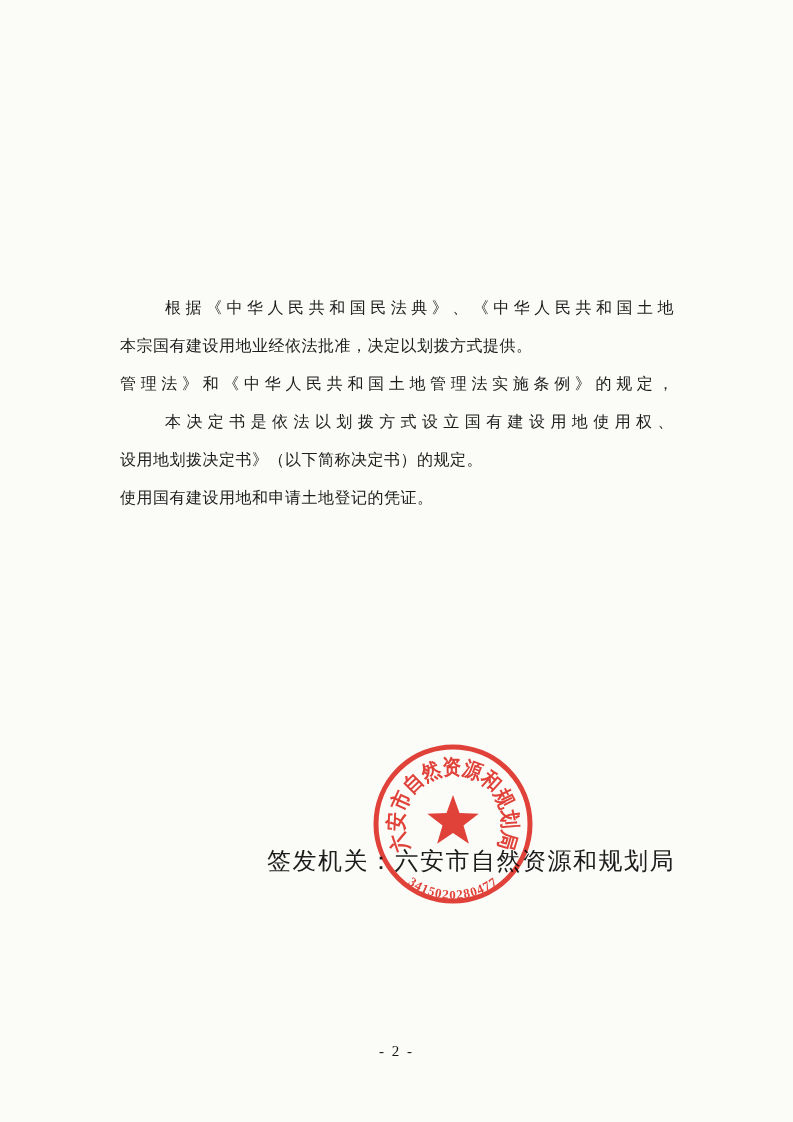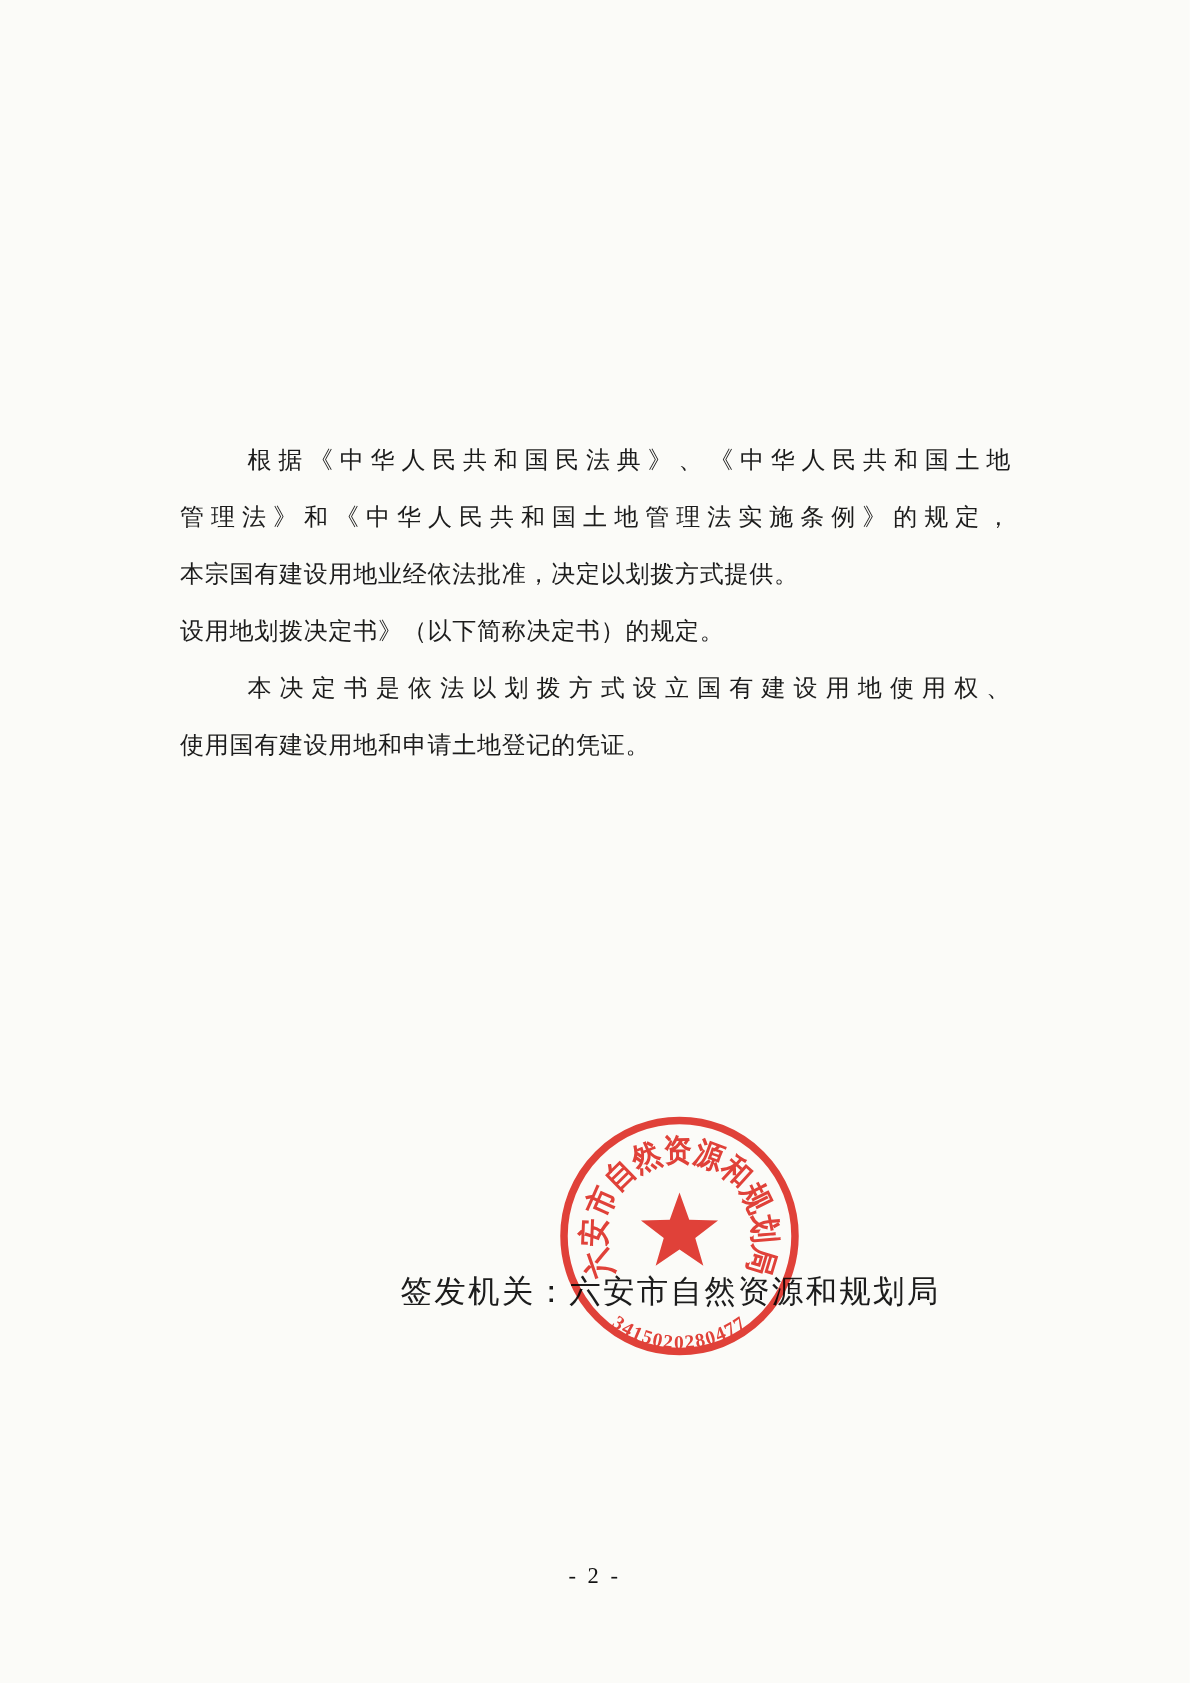--- a/index.html
+++ b/index.html
@@ -31,21 +31,21 @@
   }
   .line.fill {
     white-space: normal;
     text-align: justify;
     text-align-last: justify;
   }
   .line.indent { padding-left: 45px; }
   
   .sig {
     position: absolute;
-    font-size: 21px;
+    font-size: 24px;
     letter-spacing: 1.5px;
     line-height: 30px;
     white-space: nowrap;
     margin-left: 14px;
   }
   .sig.issuer { left: 253px; top: 846px; }
   .sig.date   { left: 255px; top: 933px; }
   
   .seal {
     position: absolute;
@@ -76,24 +76,24 @@
     color: #141414;
   }
 </style>
 </head>
 <body style="background: rgb(251, 251, 248);">
 
 <div class="page">
 
   <section class="body-text">
     <p class="line indent fill">根据《中华人民共和国民法典》、《中华人民共和国土地</p>
+    <p class="line">本宗国有建设用地业经依法批准，决定以划拨方式提供。</p>
     <p class="line fill">管理法》和《中华人民共和国土地管理法实施条例》的规定，</p>
-    <p class="line">本宗国有建设用地业经依法批准，决定以划拨方式提供。</p>
+    <p class="line indent fill">本决定书是依法以划拨方式设立国有建设用地使用权、</p>
     <p class="line">设用地划拨决定书》（以下简称决定书）的规定。</p>
-    <p class="line indent fill">本决定书是依法以划拨方式设立国有建设用地使用权、</p>
     <p class="line">使用国有建设用地和申请土地登记的凭证。</p>
   </section>
 
   <div class="sig issuer">签发机关：六安市自然资源和规划局</div>
 
   <svg class="seal" viewBox="0 0 170 170" width="170" height="170" xmlns="http://www.w3.org/2000/svg">
     <circle cx="85" cy="85" r="77" fill="none" stroke-width="5" stroke="#e23229"></circle>
     <path id="sealTextArc" d="M 41.7,110 A 50,50 0 1 1 128.3,110" fill="none"></path>
     <text class="seal-ring-text">
       <textPath href="#sealTextArc" startOffset="0" textLength="207" lengthAdjust="spacingAndGlyphs" fill="#e23229">六安市自然资源和规划局</textPath>

